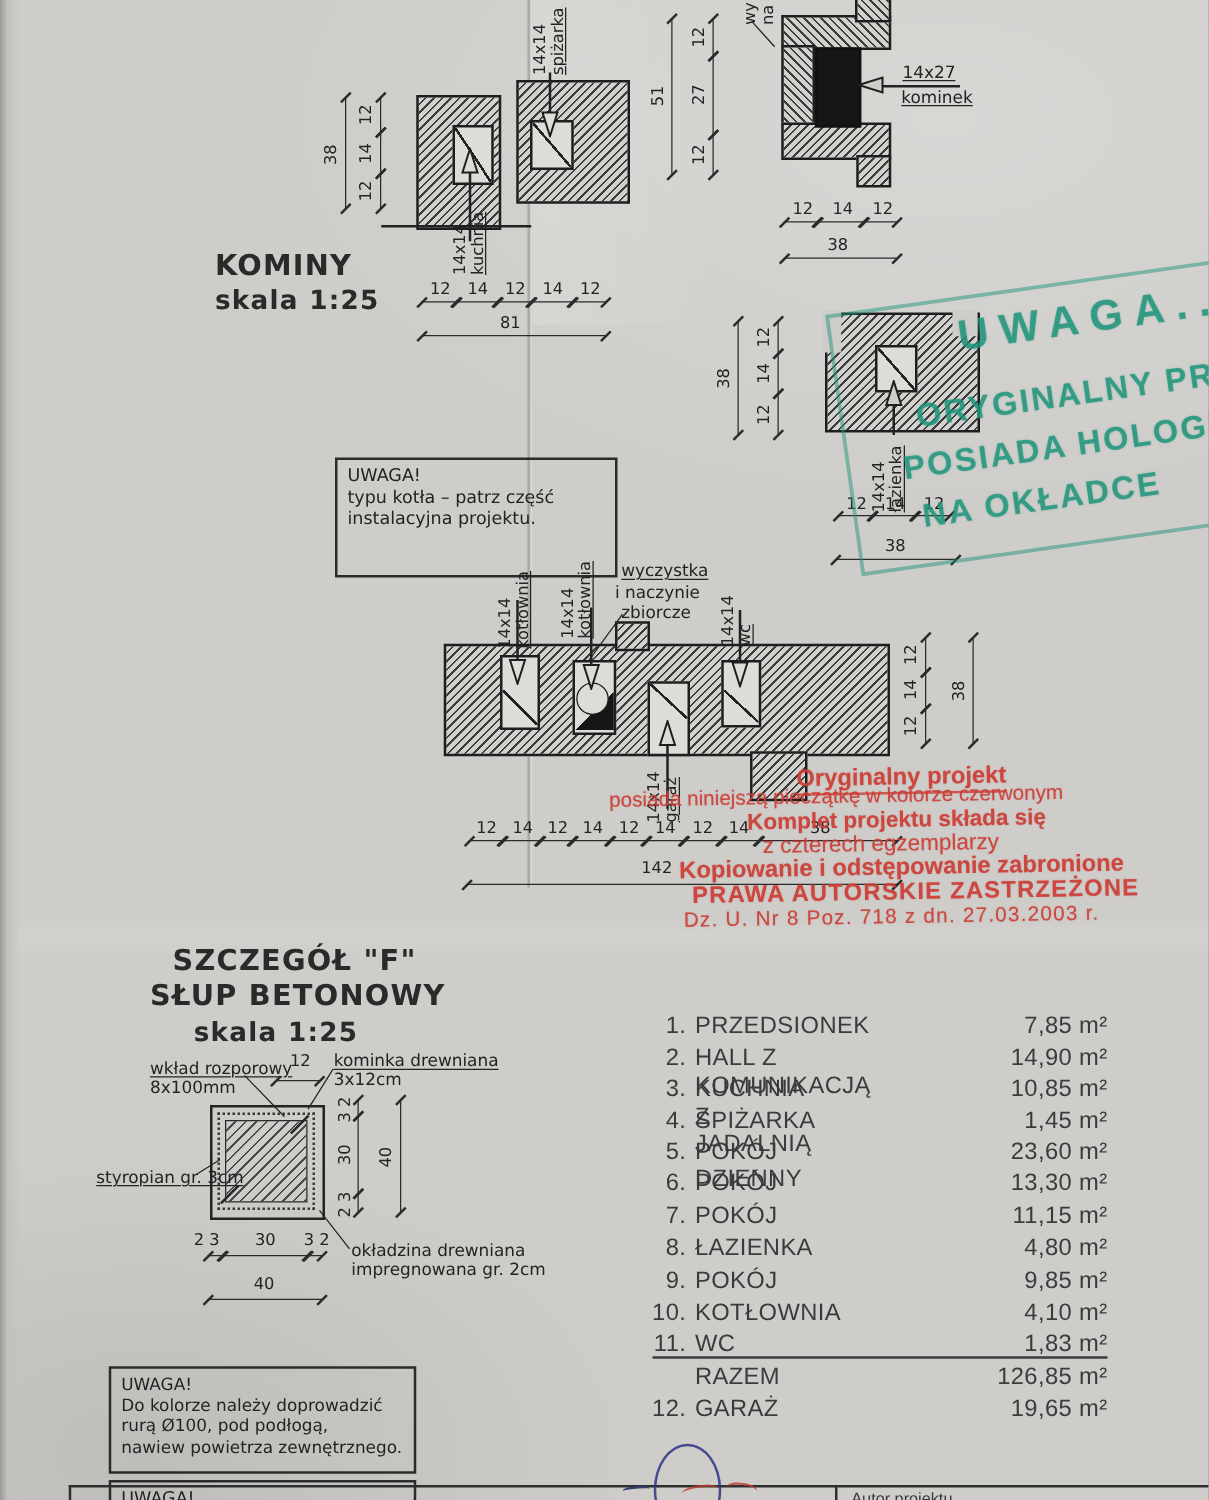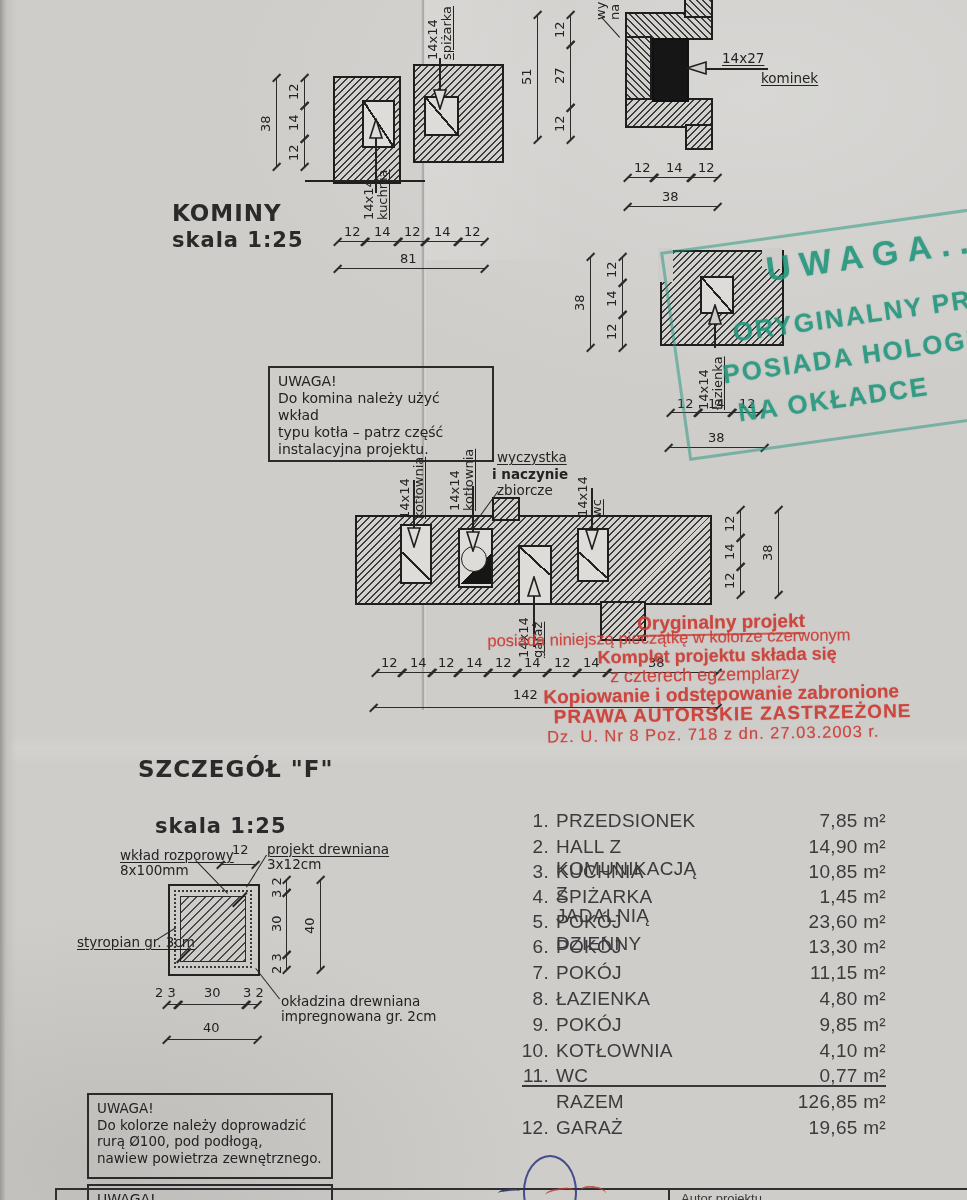--- a/index.html
+++ b/index.html
@@ -113,21 +113,21 @@
   <div class="blk blk2" style="left:625px;top:36px;width:23px;height:62px;"></div>
   <div class="blk" style="left:625px;top:98px;width:84px;height:26px;"></div>
   <div class="blk" style="left:685px;top:124px;width:24px;height:22px;"></div>
   <div class="abs" style="left:652px;top:38px;width:33px;height:60px;background:#161616;border:2px solid #111;"></div>
 
   <div class="ln" style="left:692px;top:68px;width:76px;height:1.6px;"></div>
   <svg class="abs" style="left:686px;top:60px;" width="22" height="16" viewBox="0 0 22 16">
       <path d="M1 8 L20 2 L20 14 Z" fill="#cecdca" stroke="#1e1e1e" stroke-width="1.6"></path>
     </svg>
   <span class="tt u" style="left:722px;top:50px;">14x27</span>
-  <span class="tt u" style="left:721px;top:70px;margin-left:40px;">kominek</span>
+  <span class="tt u" style="left:721px;top:70px;">kominek</span>
 
   <div class="vl" style="left:594px;top:20px;">
     <span>wy</span>
       <span>na</span>
   </div>
   <div class="leader" style="left:602px;top:17px;width:27px;transform:rotate(48deg);"></div>
 
   <div class="dv" style="left:537px;top:15px;height:125px;"></div>
   <span class="vn" style="left:520px;top:85px;">51</span>
   <div class="dv" style="left:570px;top:15px;height:30px;"></div>
@@ -180,21 +180,20 @@
   <div class="abs" style="left:660px;top:252px;width:345px;height:205px;transform:rotate(-8deg);transform-origin:0 0;
               border:3px solid rgba(33,150,124,.5);">
     <span class="gstamp-line" style="left:100px;top:10px;font-size:34px;letter-spacing:9px;">UWAGA..!</span>
     <span class="gstamp-line" style="left:58px;top:72px;font-size:26px;letter-spacing:2px;">ORYGINALNY PROJEKT</span>
     <span class="gstamp-line" style="left:42px;top:112px;font-size:26px;letter-spacing:2px;">POSIADA HOLOGRAM</span>
     <span class="gstamp-line" style="left:52px;top:152px;font-size:26px;letter-spacing:2px;">NA OKŁADCE</span>
   </div>
 
   <div class="notebox" style="left:268px;top:366px;width:206px;height:82px;">
     <div>UWAGA!</div>
-    <div>Do komina należy użyć wkład</div>
     <div>typu kotła – patrz część</div>
     <div>instalacyjna projektu.</div>
   </div>
 
   <div class="blk" style="left:355px;top:515px;width:353px;height:86px;"></div>
   <div class="blk" style="left:492px;top:497px;width:24px;height:20px;"></div>
   <div class="blk" style="left:600px;top:601px;width:42px;height:36px;"></div>
 
   <div class="flue" style="left:400px;top:524px;width:28px;height:56px;"></div>
   <div class="abs diag" style="left:402px;top:552px;width:28px;height:28px;"></div>
@@ -225,21 +224,21 @@
 
   <div class="vl" style="left:398px;top:519px;">
     <span>14x14</span>
       <span class="u">kotłownia</span>
   </div>
   <div class="vl" style="left:448px;top:511px;">
     <span>14x14</span>
       <span class="u">kotłownia</span>
   </div>
   <div class="tt u" style="left:497px;top:449px;">wyczystka</div>
-  <div class="tt" style="left:492px;top:466px;font-weight:bold;">i naczynie</div>
+  <div class="tt" style="left:492px;top:466px;">i naczynie</div>
   <div class="tt" style="left:497px;top:482px;">zbiorcze</div>
   <div class="leader" style="left:470px;top:529px;width:47px;transform:rotate(-54deg);"></div>
   <div class="vl" style="left:576px;top:517px;">
     <span>14x14</span>
       <span class="u">wc</span>
   </div>
   <div class="vl" style="left:517px;top:658px;">
     <span>14x14</span>
       <span class="u">garaż</span>
   </div>
@@ -278,35 +277,36 @@
     <span class="rstamp-line" style="left:150px;top:0;font-size:19px;font-weight:700;border-bottom:2px solid rgba(203,62,54,.8);">Oryginalny projekt</span>
     <span class="rstamp-line" style="left:0;top:16px;font-size:16.5px;">posiada niniejszą pieczątkę w kolorze czerwonym</span>
     <span class="rstamp-line" style="left:110px;top:34px;font-size:18px;font-weight:700;">Komplet projektu składa się</span>
     <span class="rstamp-line" style="left:122px;top:53px;font-size:18px;">z czterech egzemplarzy</span>
     <span class="rstamp-line" style="left:55px;top:72px;font-size:19px;font-weight:700;">Kopiowanie i odstępowanie zabronione</span>
     <span class="rstamp-line" style="left:65px;top:92px;font-size:19px;font-weight:700;letter-spacing:1px;">PRAWA AUTORSKIE ZASTRZEŻONE</span>
     <span class="rstamp-line" style="left:58px;top:113px;font-size:16.5px;letter-spacing:1px;">Dz. U. Nr 8 Poz. 718 z dn. 27.03.2003 r.</span>
   </div>
 
   <div class="title" style="left:138px;top:756px;">SZCZEGÓŁ "F"</div>
+  <div class="title" style="left:120px;top:784px;">SŁUP BETONOWY</div>
   <div class="title" style="left:155px;top:814px;font-size:21px;">skala 1:25</div>
 
   <div class="abs" style="left:168px;top:884px;width:88px;height:88px;border:2px solid #232323;"></div>
   <div class="abs" style="left:174px;top:890px;width:74px;height:74px;border:2px dotted #3a3a3a;"></div>
   <div class="abs" style="left:180px;top:896px;width:64px;height:64px;border:1.6px solid #2a2a2a;
        background-image:repeating-linear-gradient(135deg, rgba(0,0,0,0) 0 4.6px, #4a4a4a 4.6px 6px);"></div>
   <div class="leader" style="left:232px;top:906px;width:20px;transform:rotate(-45deg);border-top-width:2.5px;"></div>
   <div class="leader" style="left:176px;top:962px;width:20px;transform:rotate(-45deg);border-top-width:2.5px;"></div>
 
   <span class="tt u" style="left:120px;top:847px;">wkład rozporowy</span>
   <span class="tt" style="left:120px;top:862px;">8x100mm</span>
   <div class="leader" style="left:196px;top:860px;width:46px;transform:rotate(46deg);"></div>
   <span class="dimnum" style="left:232px;top:843px;">12</span>
   <div class="dh" style="left:220px;top:864px;width:36px;"></div>
-  <span class="tt u" style="left:267px;top:841px;">projekt drewniana</span>
+  <span class="tt u" style="left:267px;top:841px;">kominka drewniana</span>
   <span class="tt" style="left:267px;top:856px;">3x12cm</span>
   <div class="leader" style="left:246px;top:887px;width:38px;transform:rotate(-58deg);"></div>
   <span class="tt u" style="left:77px;top:934px;">styropian gr. 3cm</span>
   <div class="leader" style="left:157px;top:939px;width:22px;transform:rotate(-32deg);"></div>
   <span class="tt" style="left:281px;top:993px;">okładzina drewniana</span>
   <span class="tt" style="left:281px;top:1008px;">impregnowana gr. 2cm</span>
   <div class="leader" style="left:256px;top:968px;width:39px;transform:rotate(52deg);"></div>
 
   <div class="dv" style="left:286px;top:880px;height:13px;"></div>
   <div class="dv" style="left:286px;top:893px;height:62px;"></div>
@@ -372,21 +372,21 @@
       <span class="rarea">9,85 m²</span>
     </div>
   <div class="room" style="top:1040px;">
       <span class="rnum">10.</span>
       <span class="rname">KOTŁOWNIA</span>
       <span class="rarea">4,10 m²</span>
     </div>
   <div class="room" style="top:1065px;">
       <span class="rnum">11.</span>
       <span class="rname">WC</span>
-      <span class="rarea">0,77 m²</span>
+      <span class="rarea">1,83 m²</span>
     </div>
   <div class="abs" style="left:522px;top:1085px;width:364px;height:2.2px;background:#3a3a3c;"></div>
   <div class="room" style="top:1091px;">
       <span class="rname">RAZEM</span>
       <span class="rarea">126,85 m²</span>
     </div>
   <div class="room" style="top:1117px;">
       <span class="rnum">12.</span>
       <span class="rname">GARAŻ</span>
       <span class="rarea">19,65 m²</span>

